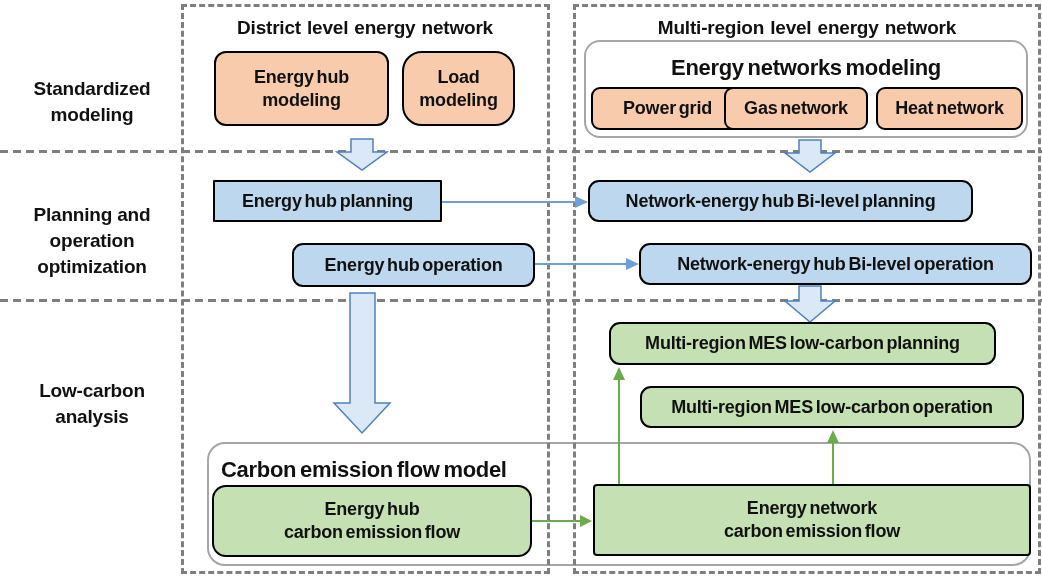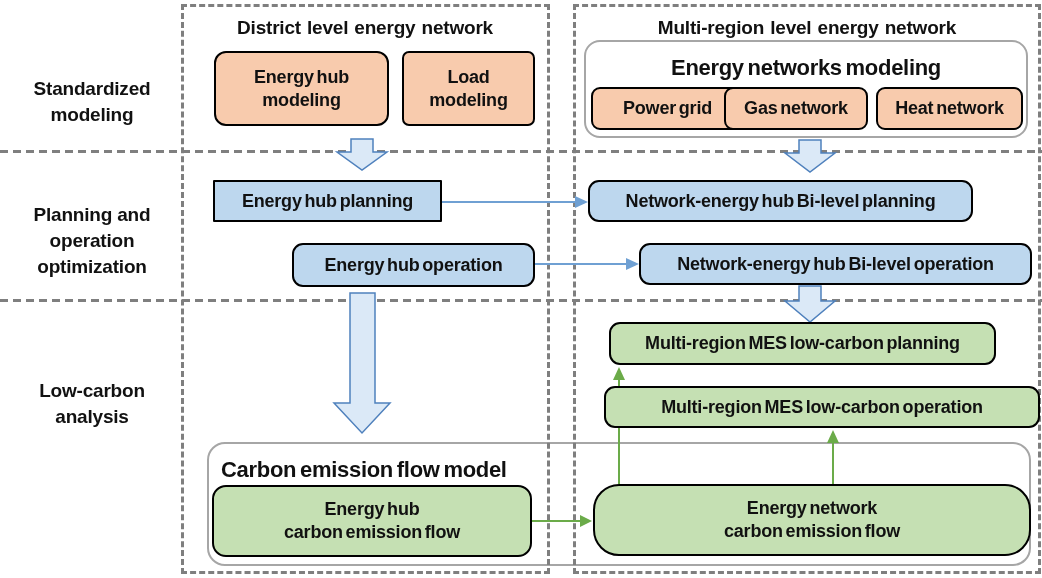--- a/index.html
+++ b/index.html
@@ -116,31 +116,31 @@
       <polygon points="619,367 613,380 625,380" fill="var(--arrow-green,#6BAB49)"></polygon>
     </g>
     <g>
       <line x1="833" y1="484" x2="833" y2="442" stroke="var(--arrow-green,#6BAB49)" stroke-width="2"></line>
       <polygon points="833,430 827,443 839,443" fill="var(--arrow-green,#6BAB49)"></polygon>
     </g>
   </svg>
 
   <div class="box orange z4" style="left:214px;top:51px;width:175px;height:75px;border-radius:12px;">Energy hub
 modeling</div>
-  <div class="box orange z4" style="left:402px;top:51px;width:133px;height:75px;border-radius:7px;">Load
+  <div class="box orange z4" style="left:402px;top:51px;width:113px;height:75px;border-radius:20px;">Load
 modeling</div>
   <div class="box orange z4" style="left:591px;top:87px;width:153px;height:43px;border-radius:9px;">Power grid</div>
   <div class="box orange z4" style="left:724px;top:87px;width:144px;height:43px;border-radius:9px;">Gas network</div>
   <div class="box orange z4" style="left:876px;top:87px;width:147px;height:43px;border-radius:9px;">Heat network</div>
 
   <div class="box blue z4" style="left:213px;top:180px;width:229px;height:42px;border-radius:1px;">Energy hub planning</div>
   <div class="box blue z4" style="left:292px;top:243px;width:243px;height:44px;border-radius:11px;">Energy hub operation</div>
   <div class="box blue z4" style="left:588px;top:180px;width:385px;height:42px;border-radius:11px;">Network-energy hub Bi-level planning</div>
   <div class="box blue z4" style="left:639px;top:243px;width:393px;height:42px;border-radius:11px;">Network-energy hub Bi-level operation</div>
 
   <div class="box green z4" style="left:585px;top:322px;width:387px;height:43px;border-radius:11px;margin-left:24px;">Multi-region MES low-carbon planning</div>
-  <div class="box green z4" style="left:604px;top:386px;width:436px;height:42px;border-radius:11px;text-align:center;">Multi-region MES low-carbon operation</div>
+  <div class="box green z4" style="left:640px;top:386px;width:384px;height:42px;border-radius:11px;text-align:center;">Multi-region MES low-carbon operation</div>
   <div class="box green z4" style="left:212px;top:485px;width:320px;height:72px;border-radius:14px;">Energy hub
 carbon emission flow</div>
-  <div class="box green z4" style="left:593px;top:484px;width:438px;height:72px;border-radius:26px;">Energy network
+  <div class="box green z4" style="left:593px;top:484px;width:438px;height:72px;border-radius:4px;">Energy network
 carbon emission flow</div>
 
 </div>
 
 </body></html>

